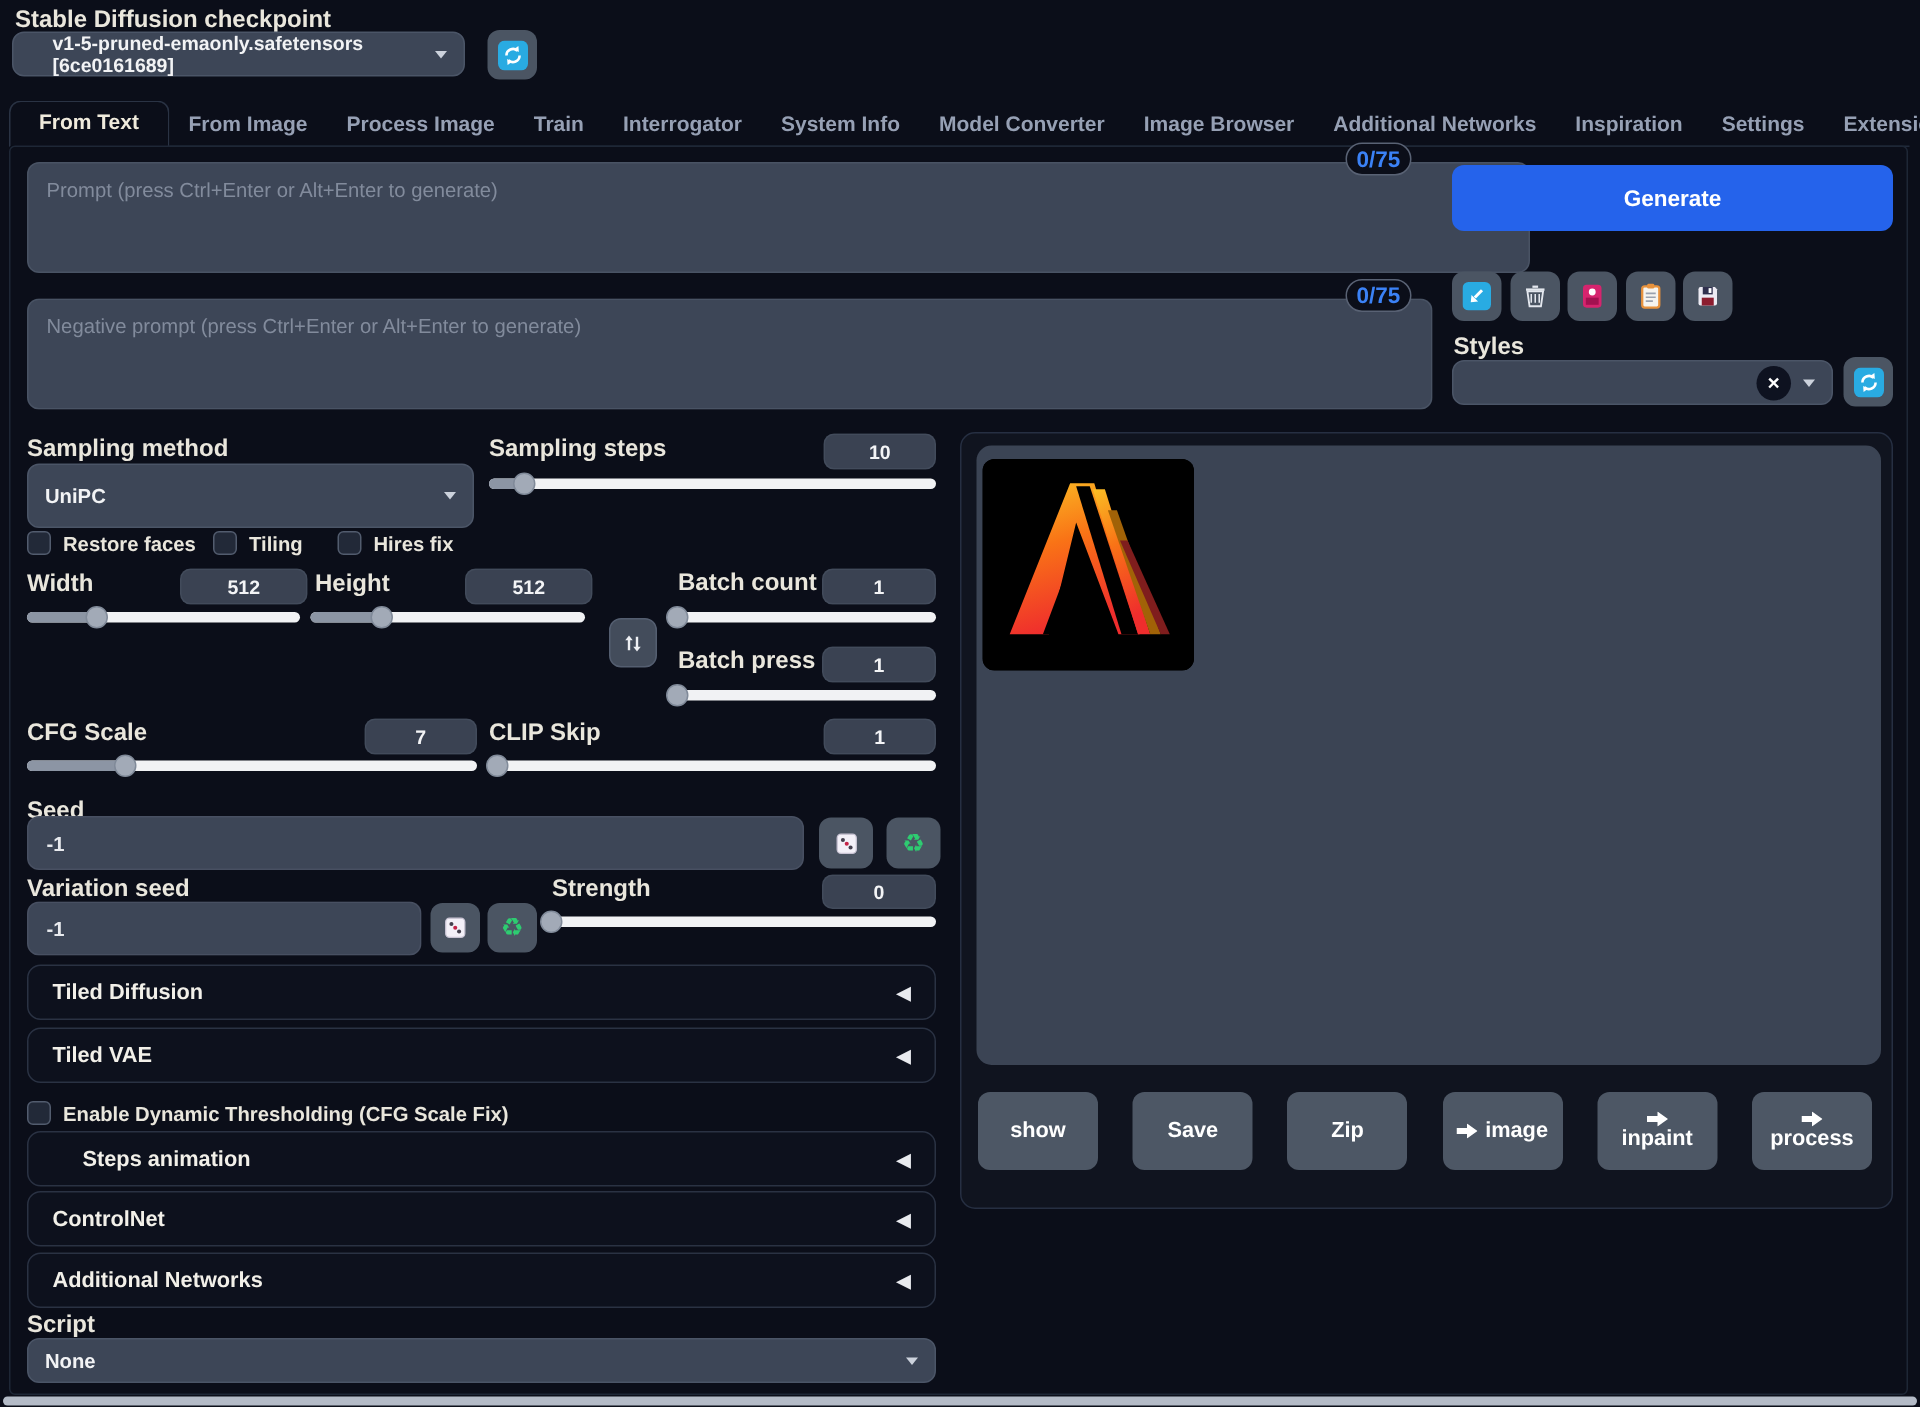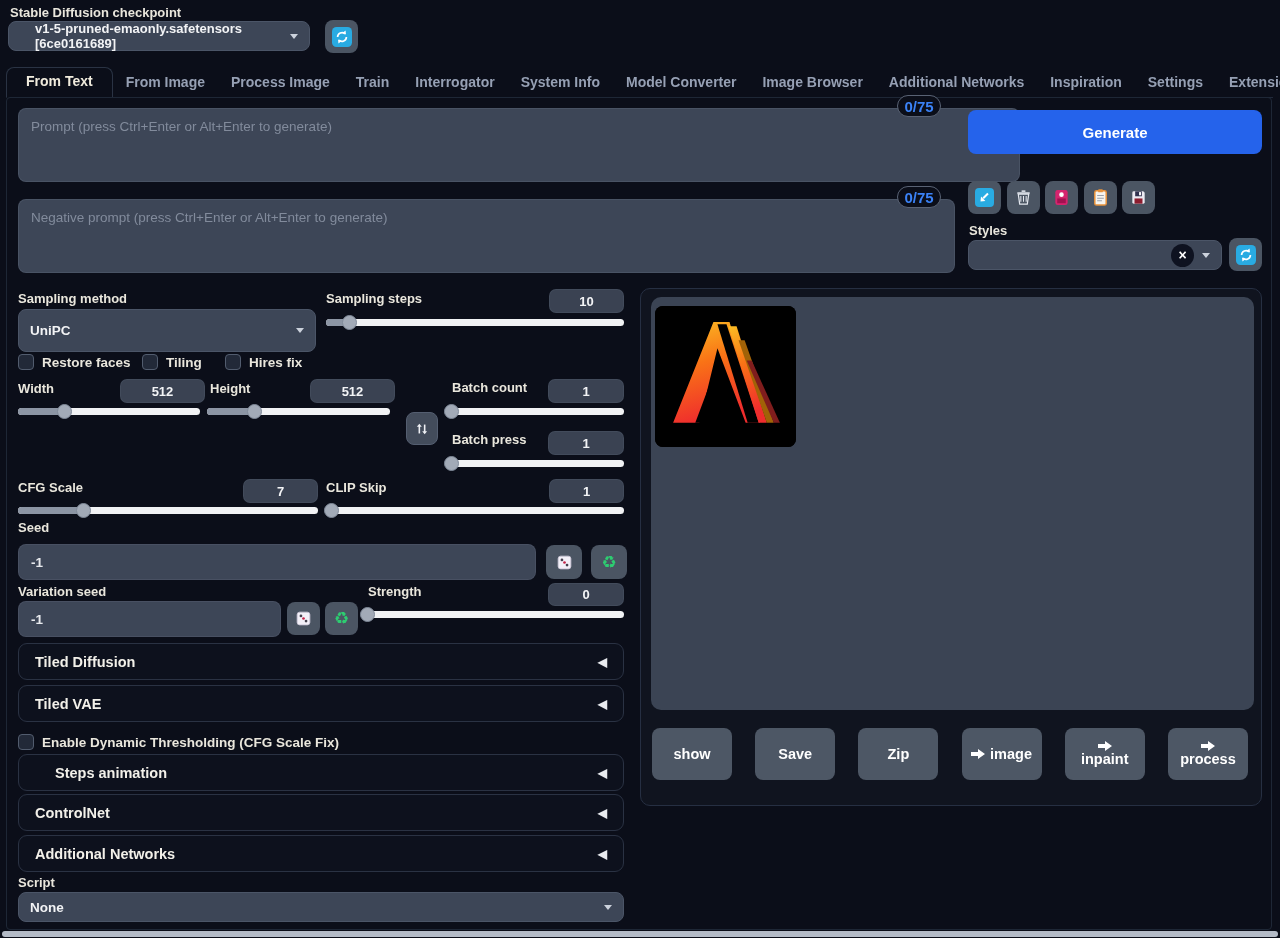--- a/index.html
+++ b/index.html
@@ -5,21 +5,21 @@
   * { box-sizing: border-box; margin: 0; padding: 0; }
   html,body { width:1280px; height:938px; }
   body {
     background:#0b0e19;
     font-family:"Liberation Sans", sans-serif;
     position:relative;
     overflow:hidden;
     color:#e9e6de;
   }
   .abs { position:absolute; }
-  .label { position:absolute; font-size:13px; font-weight:700; color:#e9e6dc; white-space:nowrap; }
+  .label { position:absolute; font-size:16px; font-weight:700; color:#e9e6dc; white-space:nowrap; }
 
   
   .tabbar { position:absolute; left:6px; top:69px; width:1267px; height:29px; display:flex; align-items:flex-end; border-bottom:1px solid #212a3b; }
   .tab { padding:5px 13px 7px; font-size:14px; color:#96a0b4; font-weight:600; white-space:nowrap; cursor:pointer; }
   .tab.active { border:1px solid #2a3344; border-bottom:1px solid #0b0e19; border-radius:8px 8px 0 0; background:#0b0e19; color:#f0ebdd; font-weight:700; margin-bottom:-1px; padding:5px 19px 8px; }
 
   .panel { position:absolute; left:6px; top:97px; width:1266px; height:833px; border:1px solid #1e2736; border-radius:4px; }
 
   .prompt { position:absolute; background:#3d4657; border:1px solid rgba(120,130,150,.22); border-radius:8px; color:#dfe3ea; font-family:"Liberation Sans",sans-serif; font-size:13.5px; padding:10px 12px; resize:none; outline:none; }
   .prompt::placeholder { color:#828b9c; opacity:1; }
@@ -240,21 +240,21 @@
   </div>
 
   <div class="label" style="left:326px; top:480px;">CLIP Skip</div>
   <div class="valuebox" style="left:549px; top:479px; width:75px; height:24px;">1</div>
   <div class="slider" style="left: 326px; top: 503px; width: 298px; --p: 2%;">
     <div class="track"></div>
       <div class="fill"></div>
       <div class="handle"></div>
   </div>
 
-  <div class="label" style="left:18px; top:520px;">Seed</div>
+  <div class="label" style="left:18px; top:532px;">Seed</div>
   <input class="textinput" style="left: 18px; top: 544px; width: 518px; height: 36px;" value="-1">
   <div class="iconbtn abs" style="left:546px; top:545px; width:36px; height:34px;">
     <svg width="17" height="17" viewBox="0 0 20 20">
       <rect x="2.5" y="2.5" width="15" height="15" rx="3" fill="#f3f0f8" stroke="#c9c4d4" stroke-width="1"></rect>
       <circle cx="7" cy="7" r="1.6" fill="#44404e"></circle>
       <circle cx="10" cy="10" r="1.6" fill="#c42348"></circle>
       <circle cx="13" cy="13" r="1.6" fill="#44404e"></circle>
     </svg>
   </div>
   <div class="iconbtn abs" style="left:591px; top:545px; width:36px; height:34px;">

